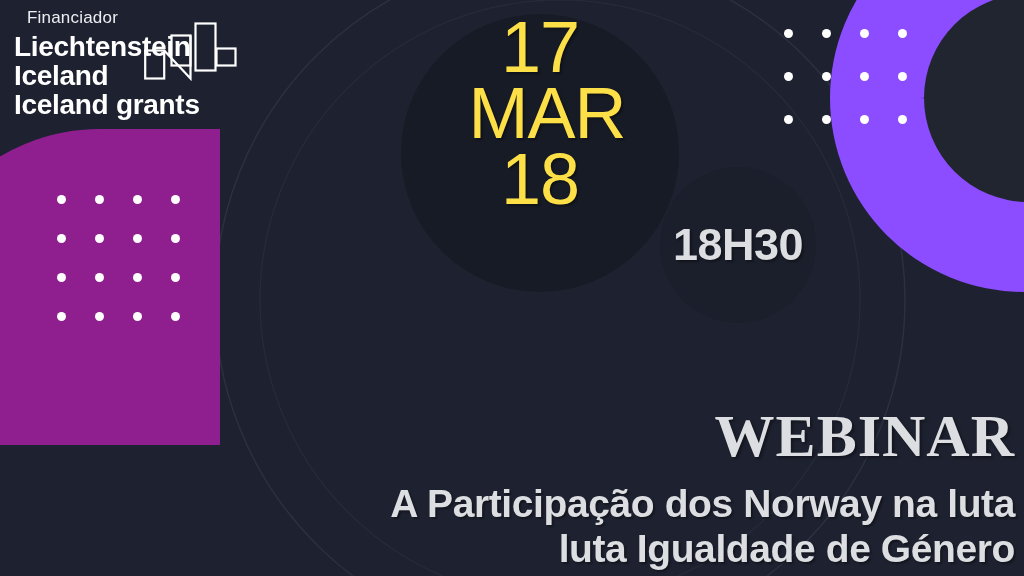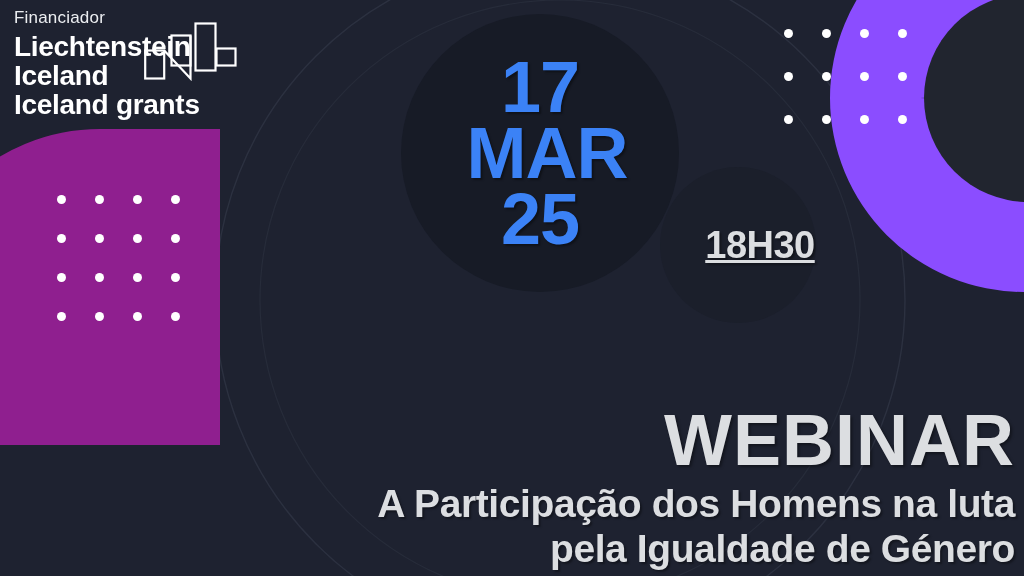--- a/index.html
+++ b/index.html
@@ -63,20 +63,21 @@
     width: 240px;
     color: #ffffff;
   }
   .logo-financiador {
     font-size: 17px;
     font-weight: 300;
     letter-spacing: 0.2px;
     color: #eceef1;
     line-height: 1;
     margin-bottom: 7px;
+    margin-left: 13px;
   }
   .logo-mark {
     position: absolute;
     top: 13px;
     left: 130px;
     width: 94px;
     height: 62px;
   }
   .logo-words {
     line-height: 1.03;
@@ -104,73 +105,72 @@
   }
   .date-stack {
     position: absolute;
     left: 401px;
     top: 14px;
     width: 278px;
     height: 278px;
     display: flex;
     flex-direction: column;
     align-items: center;
-    justify-content: center;
-    color: #3b82f6;
-    font-weight: 700;
+    color: #fde047;
+    font-weight: 400;
     letter-spacing: -1px;
     text-shadow: 2px 2px 2px rgba(0,0,0,0.35);
   }
   .date-day   { font-size: 72px; line-height: 0.92; }
   .date-month { font-size: 72px; line-height: 0.92; margin-left: 14px; }
   .date-year  { font-size: 72px; line-height: 0.92; }
 
   
   #time-circle {
     position: absolute;
     left: 660px;
     top: 167px;
     width: 156px;
     height: 156px;
     border-radius: 50%;
     background: #1b1f2b;
   }
   .time-label {
     position: absolute;
-    left: 682px;
+    left: 660px;
     top: 167px;
     width: 156px;
     height: 156px;
     display: flex;
     align-items: center;
     justify-content: center;
     color: #dcdee1;
-    font-size: 38px;
+    font-size: 45px;
     font-weight: 700;
     letter-spacing: -0.5px;
     text-shadow: 2px 2px 2px rgba(0,0,0,0.35);
-    text-decoration: underline;
   }
 
   
   .headline-block {
     position: absolute;
     right: 9px;
     bottom: 4px;
     width: 1000px;
     text-align: right;
     color: #dcdee1;
   }
   .headline {
-    font-size: 72px;
+    font-size: 60px;
     font-weight: 700;
     letter-spacing: 1px;
     line-height: 0.95;
-    margin-bottom: 8px;
+    margin-bottom: 17px;
     text-shadow: 2px 2px 3px rgba(0,0,0,0.40);
+    font-family: Liberation Serif, serif;
   }
   .subtitle-line {
     font-size: 39px;
     font-weight: 700;
     letter-spacing: -0.4px;
     line-height: 1.15;
     white-space: nowrap;
     text-shadow: 2px 2px 2px rgba(0,0,0,0.35);
   }
 </style>
@@ -200,21 +200,21 @@
         <path d="M -96 445 A 316 316 0 0 0 220 129 L 220 129 L 220 445 Z
                  M -96 325 A 196 196 0 0 1 100 129 L 220 129 A 316 316 0 0 1 -96 445 Z" fill="#8f1f8f" fill-rule="evenodd"></path>
       </g>
     </svg>
   </div>
 
   <div id="date-circle"></div>
   <div class="date-stack">
     <div class="date-day">17</div>
     <div class="date-month">MAR</div>
-    <div class="date-year">25</div>
+    <div class="date-year">18</div>
   </div>
 
   <div id="time-circle"></div>
   <div class="time-label">18H30</div>
 
   <div class="dot-grid" id="dots-topright">
     <span class="dot"></span>
     <span class="dot"></span>
     <span class="dot"></span>
     <span class="dot"></span>
@@ -262,17 +262,17 @@
 
     <div class="logo-words">
       <div class="logo-line">Liechtenstein</div>
       <div class="logo-line">Iceland</div>
       <div class="logo-line"><span>Iceland</span> <span class="grants">grants</span></div>
     </div>
   </div>
 
   <div class="headline-block">
     <div class="headline">WEBINAR</div>
-    <div class="subtitle-line">A Participação dos Homens na luta</div>
-    <div class="subtitle-line">pela Igualdade de Género</div>
+    <div class="subtitle-line">A Participação dos Norway na luta</div>
+    <div class="subtitle-line">luta Igualdade de Género</div>
   </div>
 
 </div>
 
 </body></html>

